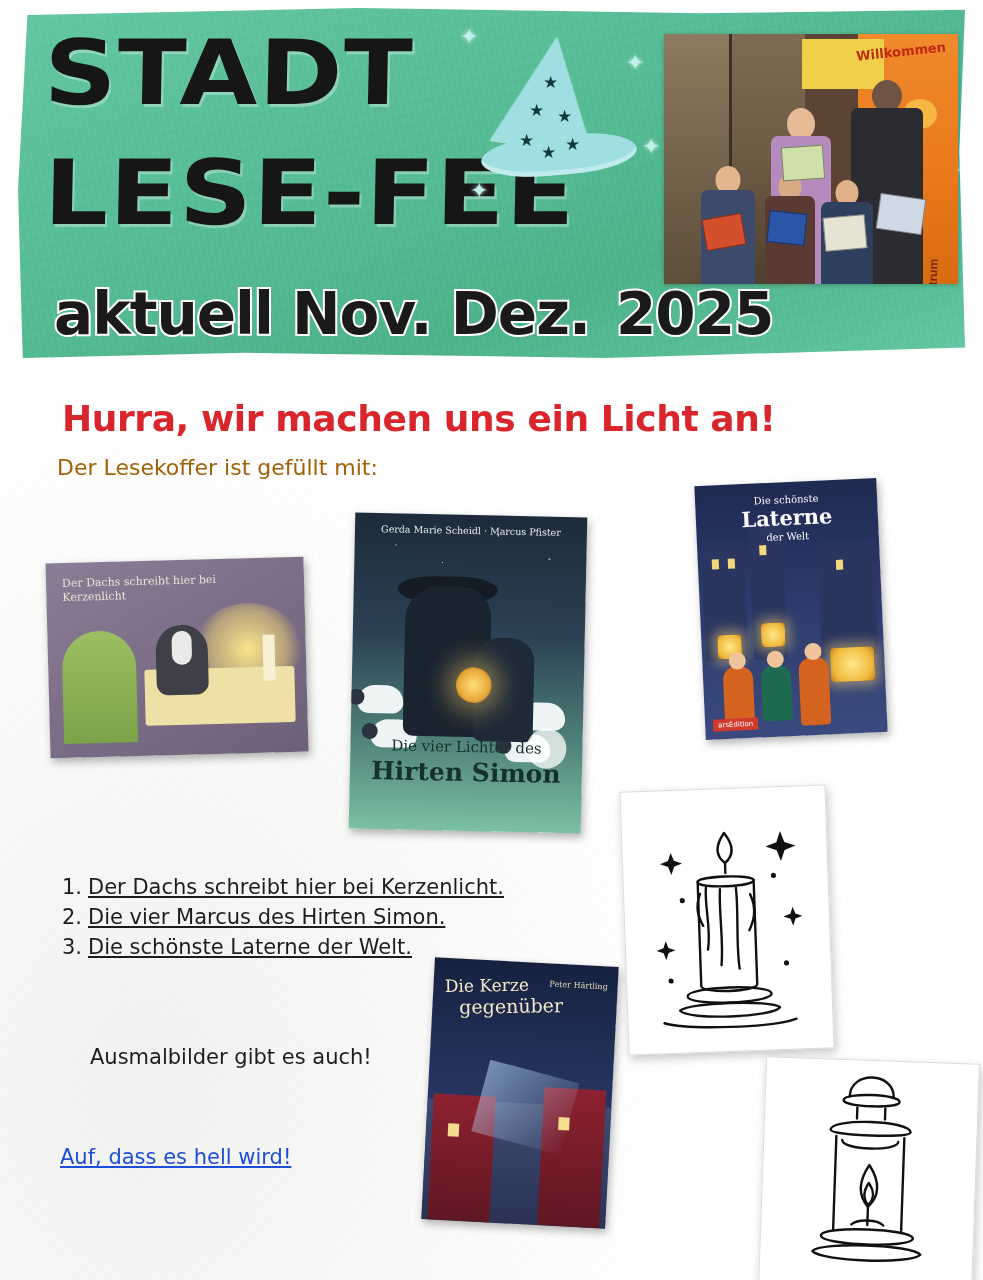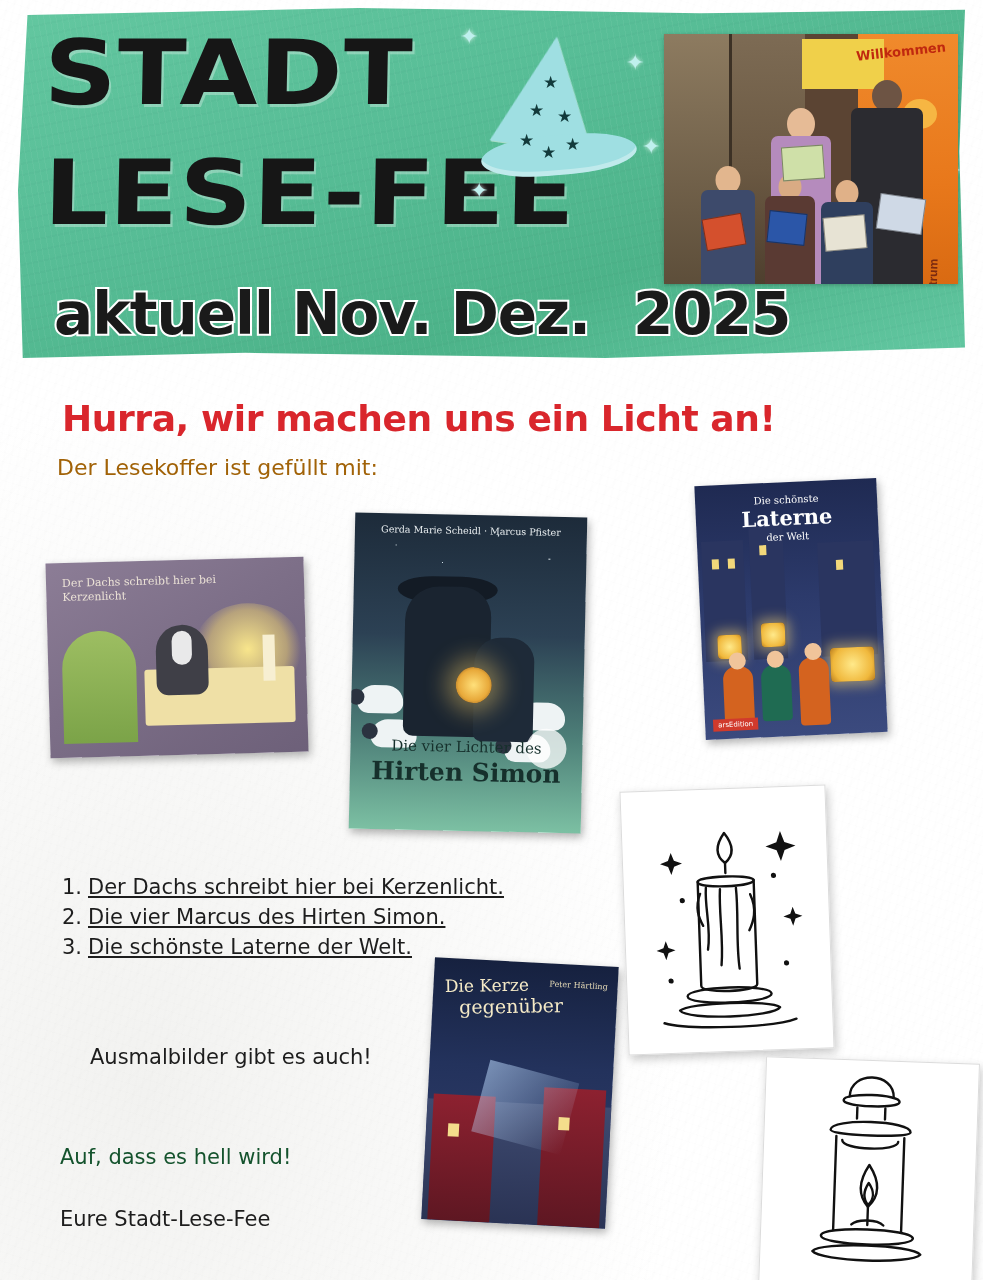--- a/index.html
+++ b/index.html
@@ -80,21 +80,21 @@
     top: 272px;
     font-size: 58px;
     font-weight: 700;
     color: #1a1a1a;
     font-family: "DejaVu Sans", sans-serif;
     letter-spacing: -1px;
     -webkit-text-stroke: 4px #ffffff;
     paint-order: stroke fill;
     white-space: nowrap;
   }
-  .subtitle .year { margin-left: 43px; }
+  .subtitle .year { margin-left: 26px; }
 
   
   .hat {
     position: absolute;
     left: 455px;
     top: 28px;
     width: 180px;
     height: 150px;
   }
   .hat .cone {
@@ -235,22 +235,23 @@
     top: 1045px;
     font-size: 21px;
     color: #1d1d1d;
     font-family: "DejaVu Sans", sans-serif;
   }
   .closing {
     position: absolute;
     left: 60px;
     top: 1145px;
     font-size: 21px;
-    color: #14532d;
-    font-family: "DejaVu Sans", sans-serif;
+    color: #1d4ed8;
+    font-family: "DejaVu Sans", sans-serif;
+    text-decoration: underline;
   }
   .signature {
     position: absolute;
     left: 60px;
     top: 1205px;
     font-size: 21px;
     color: #1d1d1d;
     line-height: 29px;
     font-family: "DejaVu Sans", sans-serif;
   }
@@ -572,21 +573,20 @@
     <span class="num">2.</span><span>Die vier Marcus des Hirten Simon.</span>
   </li>
   <li>
     <span class="num">3.</span><span>Die schönste Laterne der Welt.</span>
   </li>
 </ul>
 
 <div class="note-colour">Ausmalbilder gibt es auch!</div>
 <div class="closing">Auf, dass es hell wird!</div>
 <div class="signature">
-  <div>Eure Stadt-Lese-Fee</div>
 </div>
 
 <div class="cover" id="cover-dachs">
   <div class="glow"></div>
   <div class="arch"></div>
   <div class="table"></div>
   <div class="badger"></div>
   <div class="candle"></div>
   <div class="cover-title">Der Dachs schreibt hier bei Kerzenlicht</div>
 </div>

